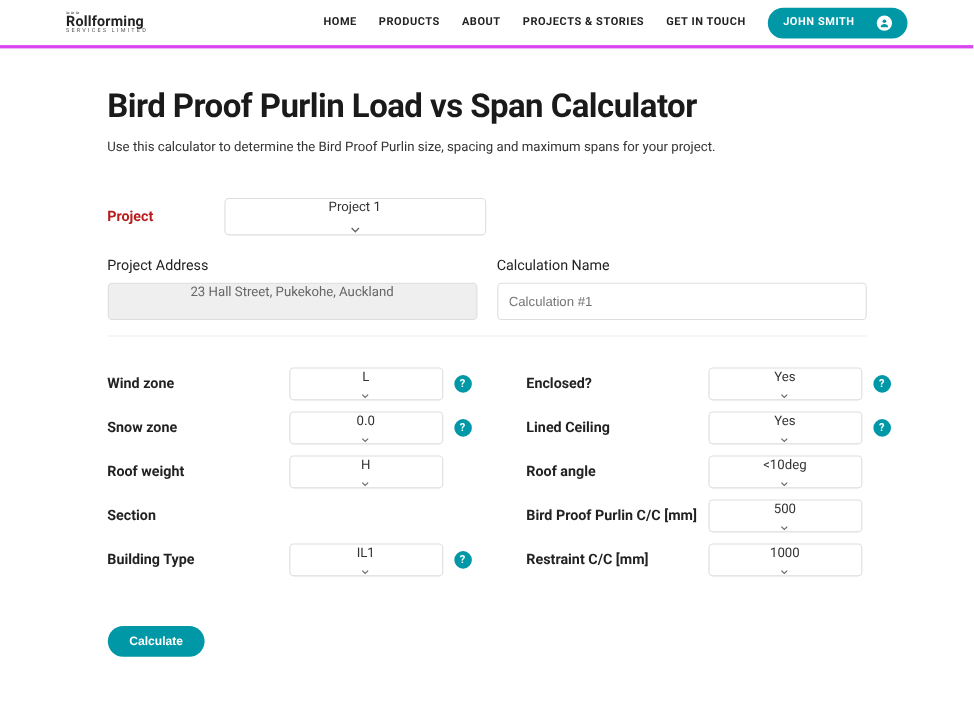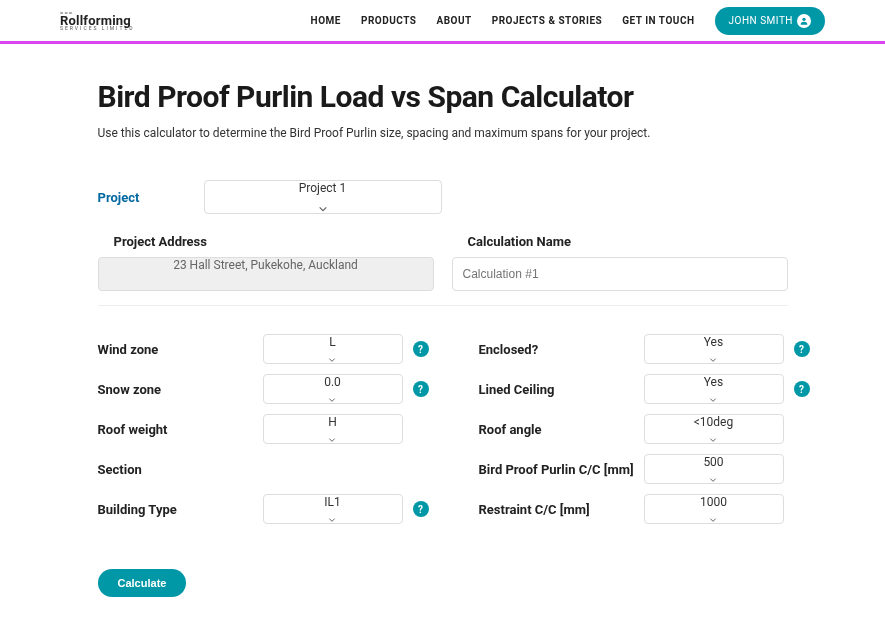--- a/index.html
+++ b/index.html
@@ -55,25 +55,25 @@
     letter-spacing: 0.5px;
     color: #222;
     text-decoration: none;
   }
   .user-pill {
     background: #0097a7;
     color: #fff;
     border-radius: 18px;
     padding: 7px 14px;
     font-size: 10px;
-    font-weight: 400;
+    font-weight: 700;
     letter-spacing: 0.5px;
     display: flex;
     align-items: center;
-    gap: 4px;
+    gap: 20px;
   }
   .user-pill .user-icon {
     width: 14px;
     height: 14px;
     border-radius: 50%;
     background: #fff;
     display: flex;
     align-items: center;
     justify-content: center;
   }
@@ -105,29 +105,28 @@
   }
   .two-col {
     display: flex;
     gap: 18px;
   }
   .col { flex: 1; }
 
   label.strong {
     font-size: 13px;
     font-weight: 700;
-    color: #0369a1;
+    color: #b91c1c;
   }
   label.field-label {
     display: block;
     font-size: 13px;
-    font-weight: 700;
+    font-weight: 400;
     color: #222;
     margin-bottom: 8px;
-    margin-left: 16px;
   }
   .project-row label { width: 90px; }
 
   .select, .input {
     border: 1px solid #ddd;
     border-radius: 4px;
     height: 34px;
     background: #fff;
     font-size: 12px;
     color: #333;

